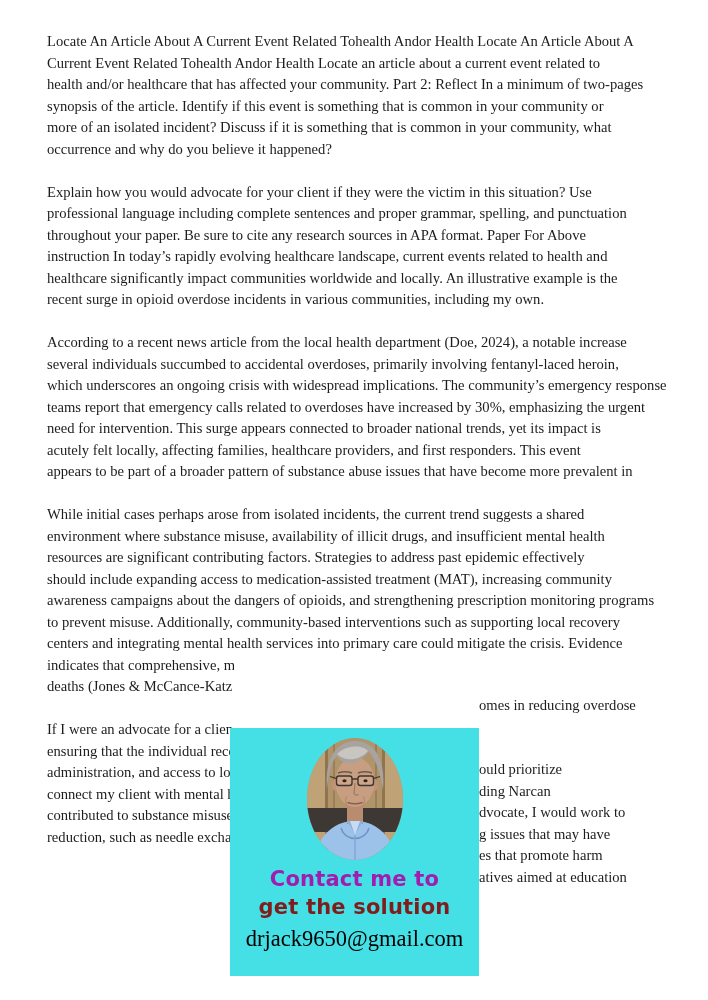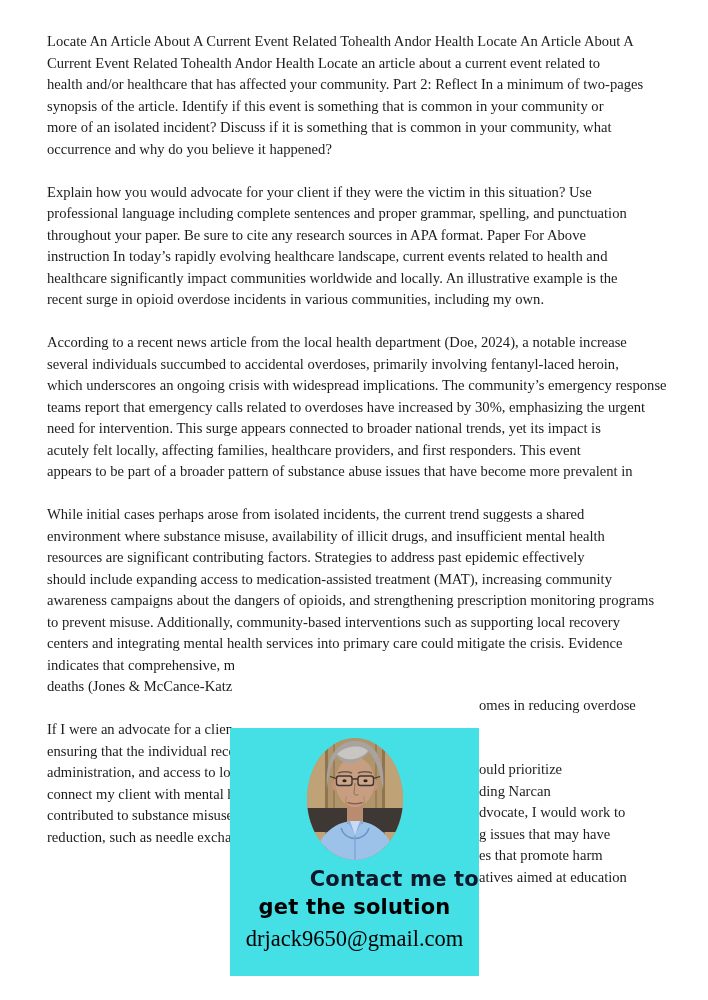--- a/index.html
+++ b/index.html
@@ -151,16 +151,16 @@
         <line x1="66.5" y1="40.5" x2="73" y2="38.5" stroke="#3e362e" stroke-width="1.2"></line>
       </g>
       <ellipse cx="37.5" cy="42.8" rx="2.1" ry="1.5" fill="#2e241c"></ellipse>
       <ellipse cx="58.5" cy="42.8" rx="2.1" ry="1.5" fill="#2e241c"></ellipse>
       <path d="M48,45 L47,55.5 Q48.2,58 51.5,56.5" stroke="#a3765c" stroke-width="1.2" fill="none"></path>
       <path d="M39.5,58.5 Q37.5,62.5 39.5,66.5" stroke="#b08264" stroke-width="1" fill="none"></path>
       <path d="M56.5,58.5 Q58.5,62.5 56.5,66.5" stroke="#b08264" stroke-width="1" fill="none"></path>
       <path d="M40.5,64.5 Q48,67 55.5,64.5" stroke="#8a5f4d" stroke-width="1.5" fill="none"></path>
     </g>
   </svg>
-  <div class="c-line first" style="color: #0f172a; text-align: right;">Contact me to</div>
-  <div class="c-line" style="color: #000000;">get the solution</div>
+  <div class="c-line first" style="color: #a21caf;">Contact me to</div>
+  <div class="c-line" style="color: #7f1d1d;">get the solution</div>
   <div class="c-email" style="color: rgb(0, 0, 0);">drjack9650@gmail.com</div>
 </div>
 
 </body></html>

